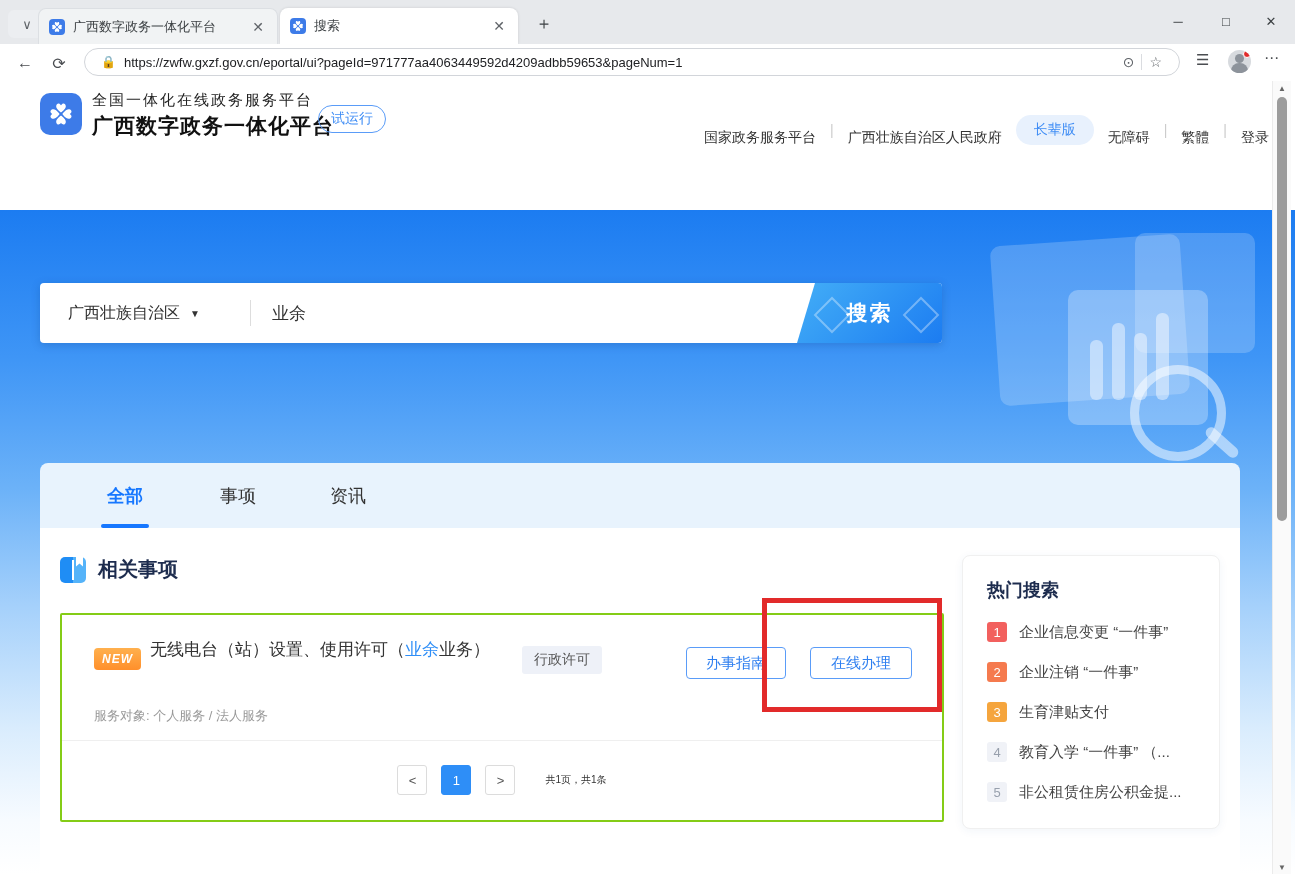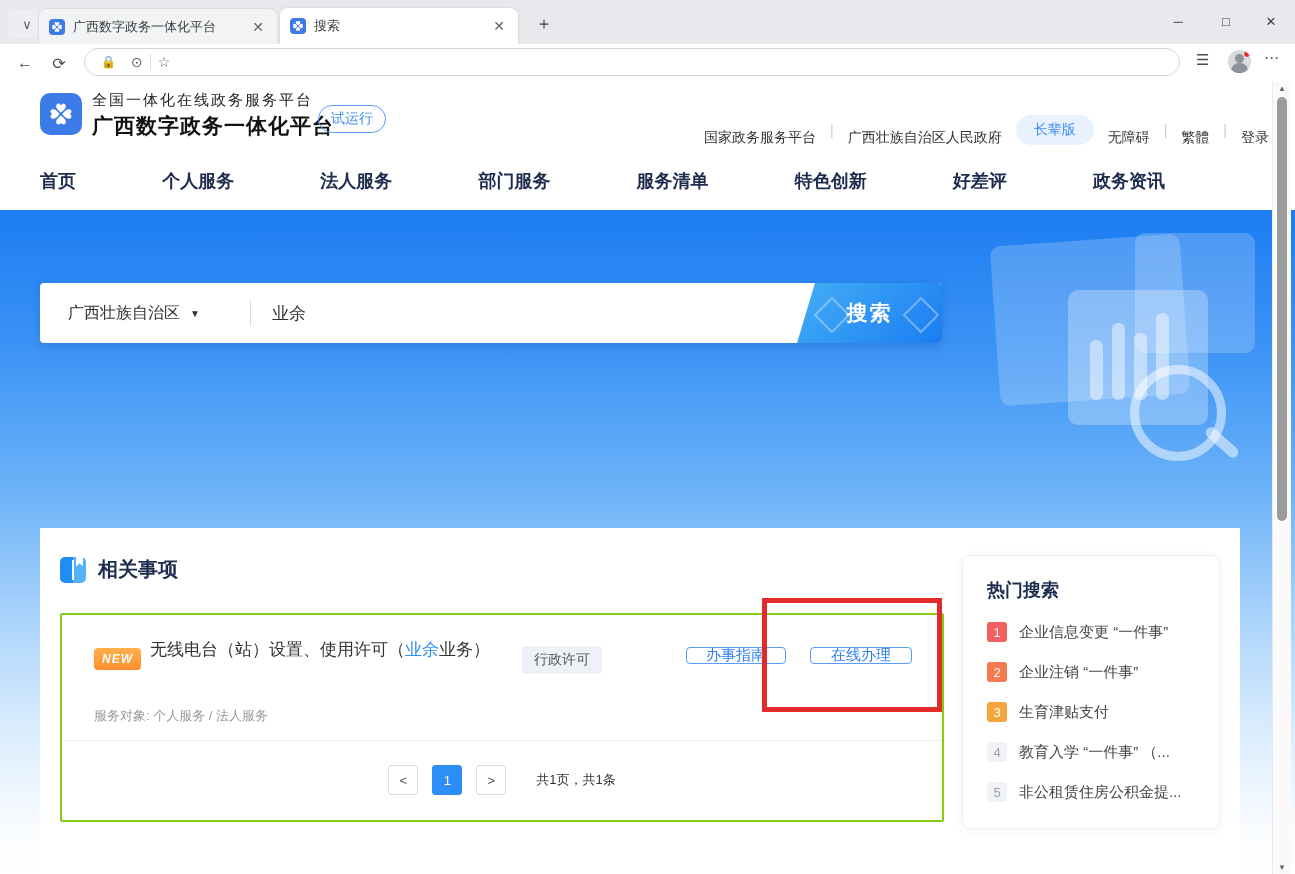--- a/index.html
+++ b/index.html
@@ -74,29 +74,29 @@
   .bookicon{width:26px;height:26px;border-radius:5px;background:linear-gradient(90deg,#1f8df5 50%,#55b3f9 50%);position:relative;}
   .bookicon:before{content:"";position:absolute;left:12px;top:3px;width:2px;height:20px;background:#fff;}
   .bookicon:after{content:"";position:absolute;left:16px;top:0;width:7px;height:10px;background:#fff;
     clip-path:polygon(0 0,100% 0,100% 100%,50% 70%,0 100%);}
   .resultbox{position:absolute;left:20px;top:85px;width:880px;height:205px;border:2px solid #84cc16;border-radius:2px;}
   .newbadge{position:absolute;left:32px;top:33px;background:linear-gradient(180deg,#ffb04e,#ff8f2b);color:#fff;
     font-size:12px;font-weight:bold;font-style:italic;padding:4px 8px;border-radius:4px;letter-spacing:1px;}
   .rtitle{position:absolute;left:88px;top:18px;width:408px;font-size:17px;line-height:34px;color:#333;}
   .rtitle .hl{color:#2e8ef7;cursor:pointer;}
   .rtag{position:absolute;left:460px;top:31px;background:#eef1f8;color:#555;font-size:14px;padding:5px 12px;border-radius:3px;}
-  .obtn{position:absolute;top:32px;height:17px;box-sizing:border-box;border:1px solid #5a9cf8;border-radius:4px;color:#2e7ff0;
+  .obtn{position:absolute;top:32px;height:32px;box-sizing:border-box;border:1px solid #5a9cf8;border-radius:4px;color:#2e7ff0;
     font-size:15px;display:flex;align-items:center;justify-content:center;cursor:pointer;background:#fff;}
   .servline{position:absolute;left:32px;top:92px;font-size:13px;color:#999;}
   .divline{position:absolute;left:0px;top:125px;width:880px;height:1px;background:#efefef;}
   .pager{position:absolute;left:0;top:125px;width:880px;height:80px;display:flex;align-items:center;justify-content:center;gap:14px;}
   .pbox{width:28px;height:28px;border:1px solid #dcdcdc;border-radius:3px;background:#fff;display:flex;align-items:center;justify-content:center;
     font-size:13px;color:#555;cursor:pointer;}
   .pbox.cur{background:#2e8ef7;border-color:#2e8ef7;color:#fff;}
-  .psummary{font-size:13px;color:#333;margin-left:16px;}
+  .psummary{font-size:10px;color:#333;margin-left:16px;}
   
   .sidecard{position:absolute;left:962px;top:345px;width:256px;height:272px;background:#fff;border:1px solid #f0f0f0;border-radius:8px;
     box-shadow:0 2px 10px rgba(30,80,160,.06);}
   .sidetitle{position:absolute;left:24px;top:22px;font-size:18px;font-weight:bold;color:#1d2c4e;}
   .hsitem{position:absolute;left:24px;display:flex;align-items:center;gap:12px;cursor:pointer;width:214px;}
   .rank{width:20px;height:20px;border-radius:3px;display:flex;align-items:center;justify-content:center;font-size:13px;color:#fff;flex:0 0 20px;}
   .rank.r1{background:#f2605e;}.rank.r2{background:#f57a4e;}.rank.r3{background:#f5a53d;}
   .rank.r4,.rank.r5{background:#f0f2f7;color:#98a0ad;}
   .hstext{font-size:15px;color:#444;white-space:nowrap;overflow:hidden;}
   
@@ -161,20 +161,21 @@
 
   <div class="toolbar"></div>
   <div class="navbtn" style="left:12px;">
     <span>←</span>
   </div>
   <div class="navbtn" style="left:46px;">
     <span>⟳</span>
   </div>
   <div class="urlpill">
     <span class="lock">🔒</span>
+    <span class="url">https://zwfw.gxzf.gov.cn/eportal/ui?pageId=971777aa4063449592d4209adbb59653&amp;pageNum=1</span>
     <span class="pillicon">⊙</span>
     <span class="pillsep"></span>
     <span class="pillicon">☆</span>
   </div>
   <div class="tbicon" style="left:1196px;">☰</div>
   <div class="avatar">
     <span class="head"></span>
     <span class="body"></span>
     <span class="dot"></span>
   </div>
@@ -200,30 +201,20 @@
       <span class="sep">|</span>
       <span class="lnk">广西壮族自治区人民政府</span>
       <span class="elder">长辈版</span>
       <span class="lnk">无障碍</span>
       <span class="sep">|</span>
       <span class="lnk">繁體</span>
       <span class="sep">|</span>
       <span class="lnk">登录</span>
     </div>
 
-    <div class="mainnav">
-      <span class="item">首页</span>
-      <span class="item">个人服务</span>
-      <span class="item">法人服务</span>
-      <span class="item">部门服务</span>
-      <span class="item">服务清单</span>
-      <span class="item">特色创新</span>
-      <span class="item">好差评</span>
-      <span class="item">政务资讯</span>
-    </div>
   </div>
 
   <div class="pagebg">
 
     <div class="illus">
       <div class="ill-rect" style="left:55px;top:25px;width:190px;height:160px;transform:rotate(-4deg);"></div>
       <div class="ill-rect" style="left:195px;top:18px;width:120px;height:120px;"></div>
       <div class="ill-rect" style="left:128px;top:75px;width:140px;height:135px;background:rgba(255,255,255,0.28);"></div>
       <div class="ill-bar" style="left:150px;top:125px;height:60px;"></div>
       <div class="ill-bar" style="left:172px;top:108px;height:77px;"></div>
@@ -241,20 +232,32 @@
       <div class="vline"></div>
       <div class="query">业余</div>
       <div class="searchbtn">
         <div class="sdia" style="left:22px;top:19px;"></div>
         <div class="sdia" style="right:8px;top:19px;"></div>
         <span>搜索</span>
       </div>
     </div>
 
 
+    <div class="tabbar">
+      <div class="rtab on" style="left:67px;">
+        <span>全部</span>
+        <span class="bar"></span>
+      </div>
+      <div class="rtab" style="left:180px;">
+        <span>事项</span>
+      </div>
+      <div class="rtab" style="left:290px;">
+        <span>资讯</span>
+      </div>
+    </div>
 
     <div class="panel">
       <div class="sechead" style="left:20px;top:28px;">
         <span class="bookicon"></span>
         <span class="sectitle">相关事项</span>
       </div>
 
       <div class="resultbox">
         <span class="newbadge">NEW</span>
         <div class="rtitle"><span>无线电台（站）设置、使用许可（</span><span class="hl">业余</span><span>业务）</span></div>

